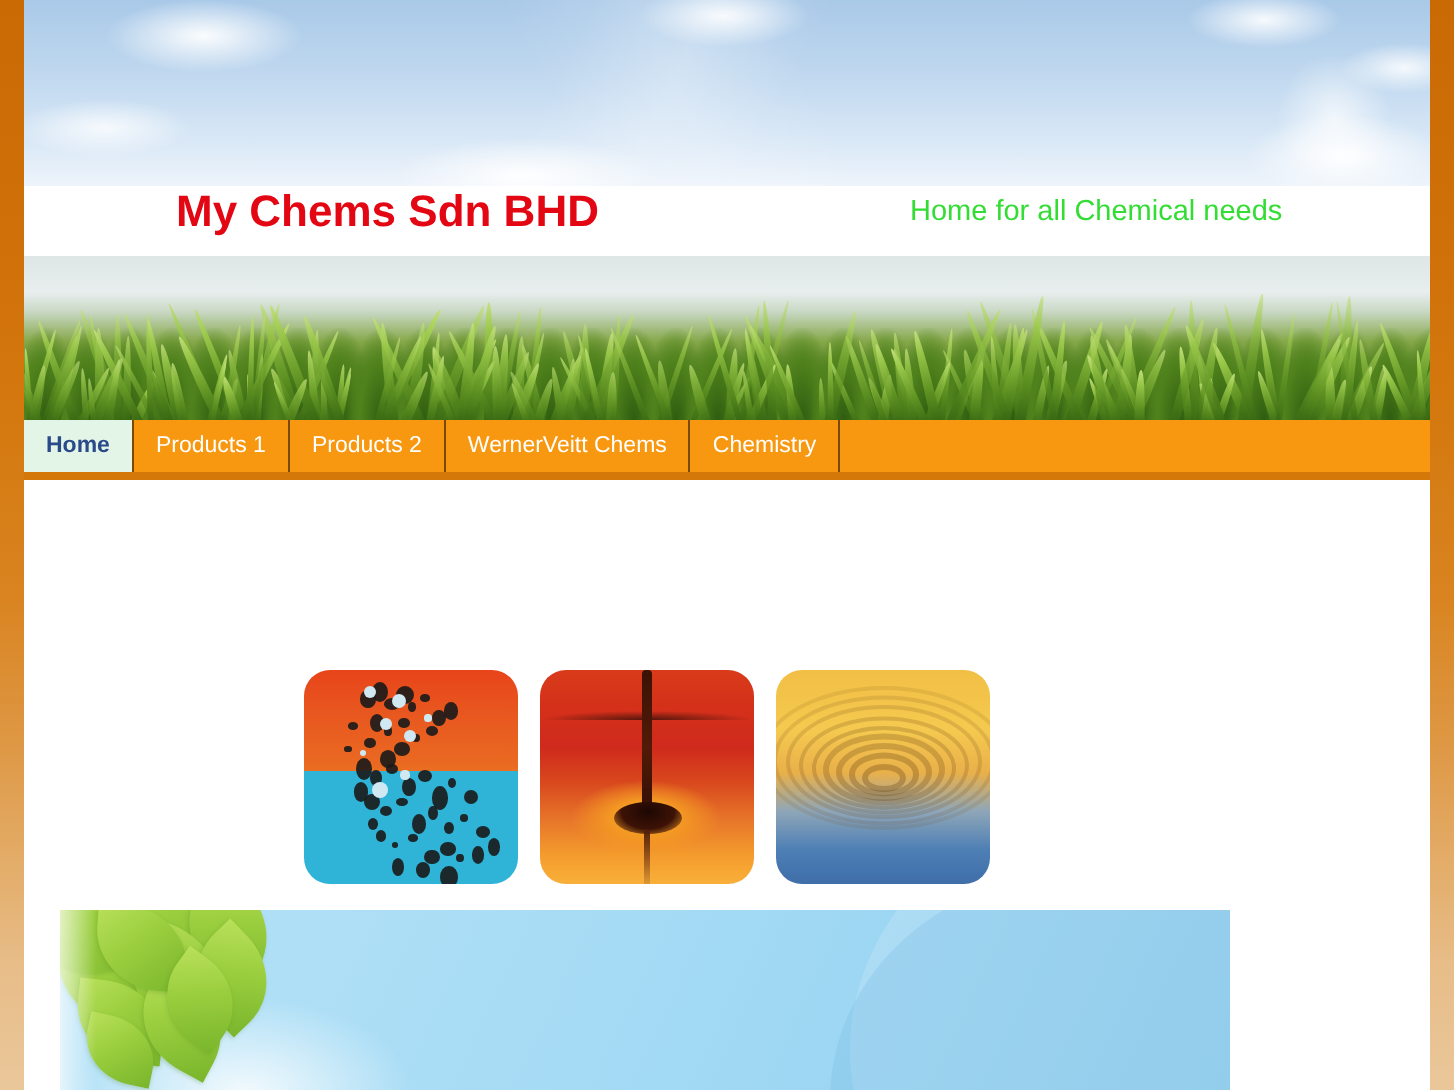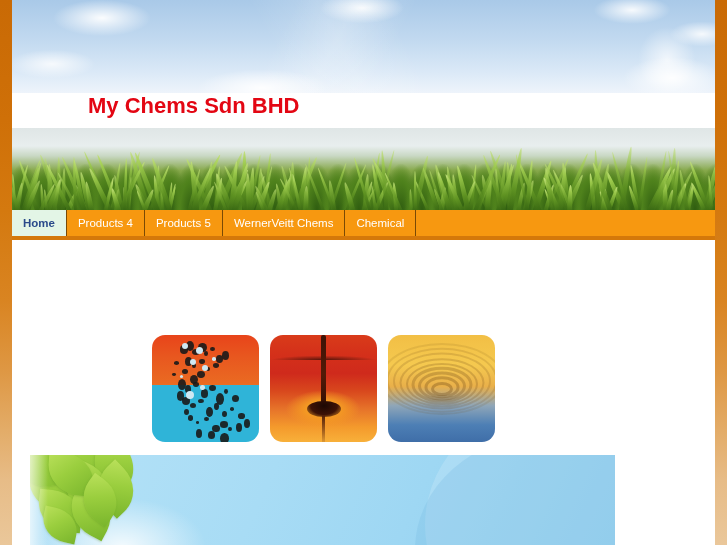--- a/index.html
+++ b/index.html
@@ -327,20 +327,21 @@
 
 <div class="page">
 
   <div class="edge-border edge-left"></div>
   <div class="edge-border edge-right"></div>
 
   <div class="sky-banner"></div>
 
   <div class="title-strip">
     <div class="site-title">My Chems Sdn BHD</div>
+    <div class="site-tagline">Home for all Chemical needs</div>
   </div>
 
   <div class="grass-banner" id="grass-banner">
       <div class="clump" style="left: -6px; width: 34px;"></div>
       <div class="clump" style="left: 15px; width: 34px;"></div>
       <div class="clump" style="left: 36px; width: 34px;"></div>
       <div class="clump" style="left: 57px; width: 34px;"></div>
       <div class="clump" style="left: 78px; width: 34px;"></div>
       <div class="clump" style="left: 99px; width: 34px;"></div>
       <div class="clump" style="left: 120px; width: 34px;"></div>
@@ -578,24 +579,24 @@
       <div class="blade" style="left: 48.9523px; height: 48.4866px; width: 3.94658px; transform: rotate(1.33569deg); opacity: 0.69;"></div>
       <div class="blade" style="left: 390.206px; height: 47.003px; width: 2.90887px; transform: rotate(-23.2118deg); opacity: 0.87;"></div>
       <div class="blade" style="left: 665.087px; height: 66.3663px; width: 2.77078px; transform: rotate(-8.65642deg); opacity: 0.6;"></div>
       <div class="blade" style="left: 674.327px; height: 46.9489px; width: 4.14101px; transform: rotate(-9.71425deg); opacity: 0.62;"></div>
       <div class="blade" style="left: 690.448px; height: 44.0104px; width: 5.30951px; transform: rotate(22.1309deg); opacity: 0.61;"></div>
       <div class="blade" style="left: 367.227px; height: 52.8259px; width: 3.10409px; transform: rotate(-8.49272deg); opacity: 0.66;"></div>
     </div>
 
   <nav class="nav" id="nav-bar">
       <div class="nav-item active">Home</div>
-      <div class="nav-item">Products 4</div>
-      <div class="nav-item">Products 5</div>
+      <div class="nav-item">Products 1</div>
+      <div class="nav-item">Products 2</div>
       <div class="nav-item">WernerVeitt Chems</div>
-      <div class="nav-item">Chemical</div>
+      <div class="nav-item">Chemistry</div>
       <div class="nav-filler"></div>
     </nav>
 
   <main class="content">
 
     <div class="thumbs">
 
       <div class="thumb thumb-splash" id="thumb-0">
           <div class="drip" style="left: 28px; top: 10px; width: 7.58057px; height: 8.61948px;"></div>
           <div class="drip" style="left: 34px; top: 6px; width: 8.19375px; height: 10.414px;"></div>

